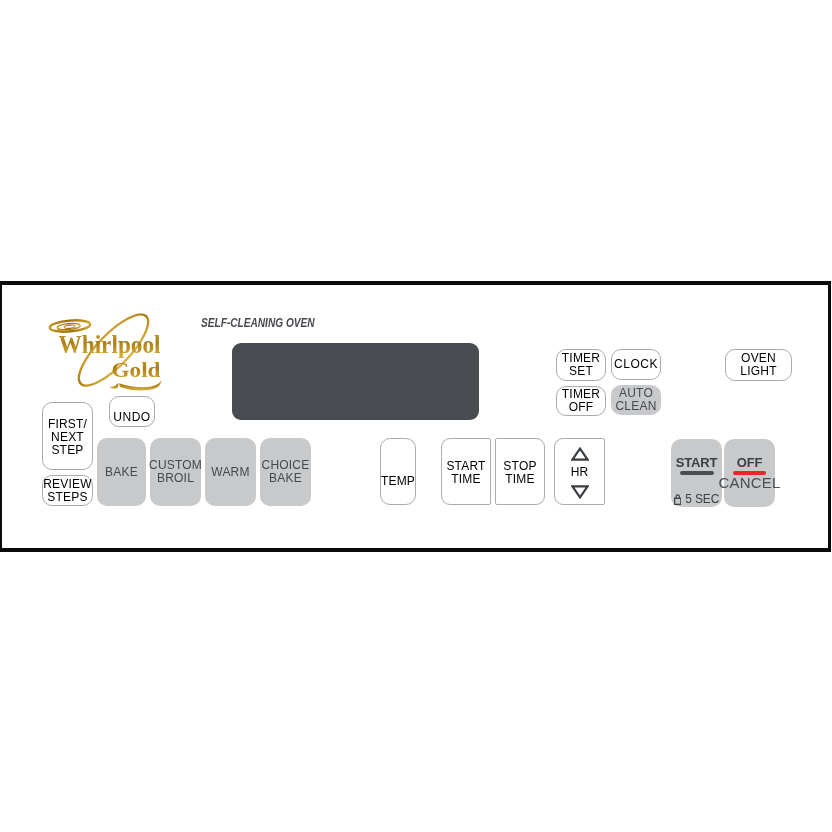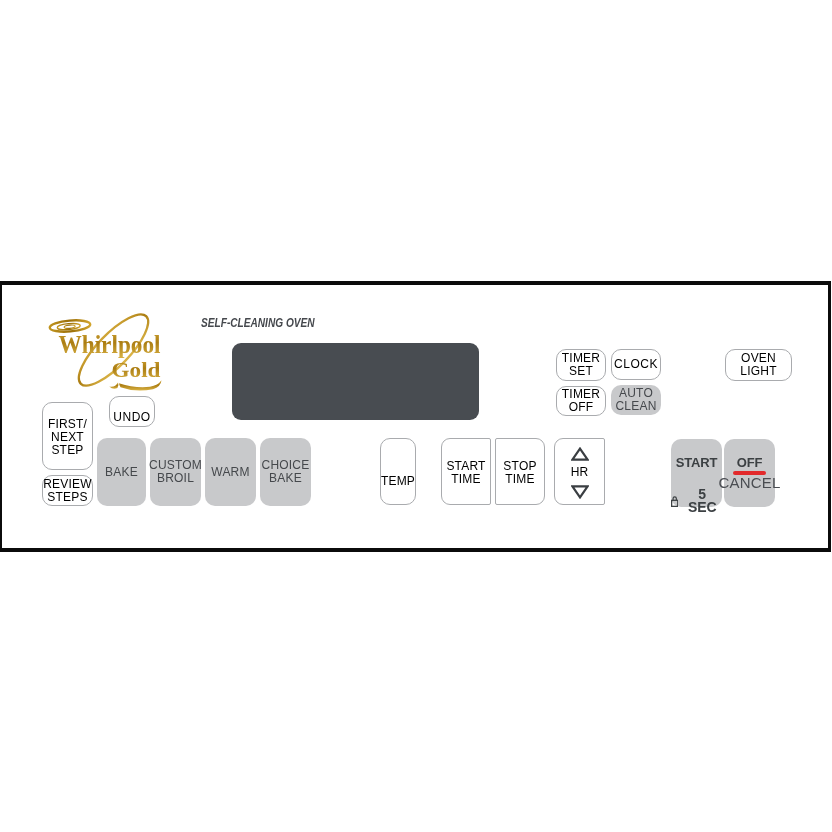--- a/index.html
+++ b/index.html
@@ -101,21 +101,21 @@
 
 
   <div class="btn gray" style="left:671px;top:439px;width:51px;height:68px;justify-content:flex-start;">
     <div style="font-weight:bold;font-size:13px;letter-spacing:-0.2px;line-height:14px;color:#3c4043;margin-top:16.5px;">START</div>
     <div style="width:34px;height:4.5px;background:#4a4e52;border-radius:2px;margin-top:1px;"></div>
     <div style="display:flex;align-items:center;gap:4px;margin-top:17.5px;">
       <svg width="7.5" height="11" viewBox="0 0 7.5 11">
           <rect x="0.65" y="4.3" width="6.2" height="6.1" fill="none" stroke="#3c4043" stroke-width="1.3"></rect>
           <path d="M 2.1 4.3 V 2.5 A 1.65 1.65 0 0 1 5.4 2.5 V 4.3" fill="none" stroke="#3c4043" stroke-width="1.2"></path>
         </svg>
-      <span style="font-weight:bold;font-size:14px;letter-spacing:-0.1px;color:#3c4043;">5 SEC</span>
+      <span style="font-weight:normal;font-size:12px;letter-spacing:-0.1px;color:#3c4043;">5 SEC</span>
     </div>
   </div>
 
   <div class="btn gray" style="left:724px;top:439px;width:51px;height:68px;justify-content:flex-start;">
     <div style="font-weight:bold;font-size:13px;letter-spacing:-0.2px;line-height:14px;color:#3c4043;margin-top:16.5px;">OFF</div>
     <div style="width:33px;height:4.5px;background:#e22a2c;border-radius:2px;margin-top:1px;"></div>
     <div style="font-size:15px;line-height:10px;color:#4a4d52;margin-top:3px;">CANCEL</div>
   </div>
 </div>
 

